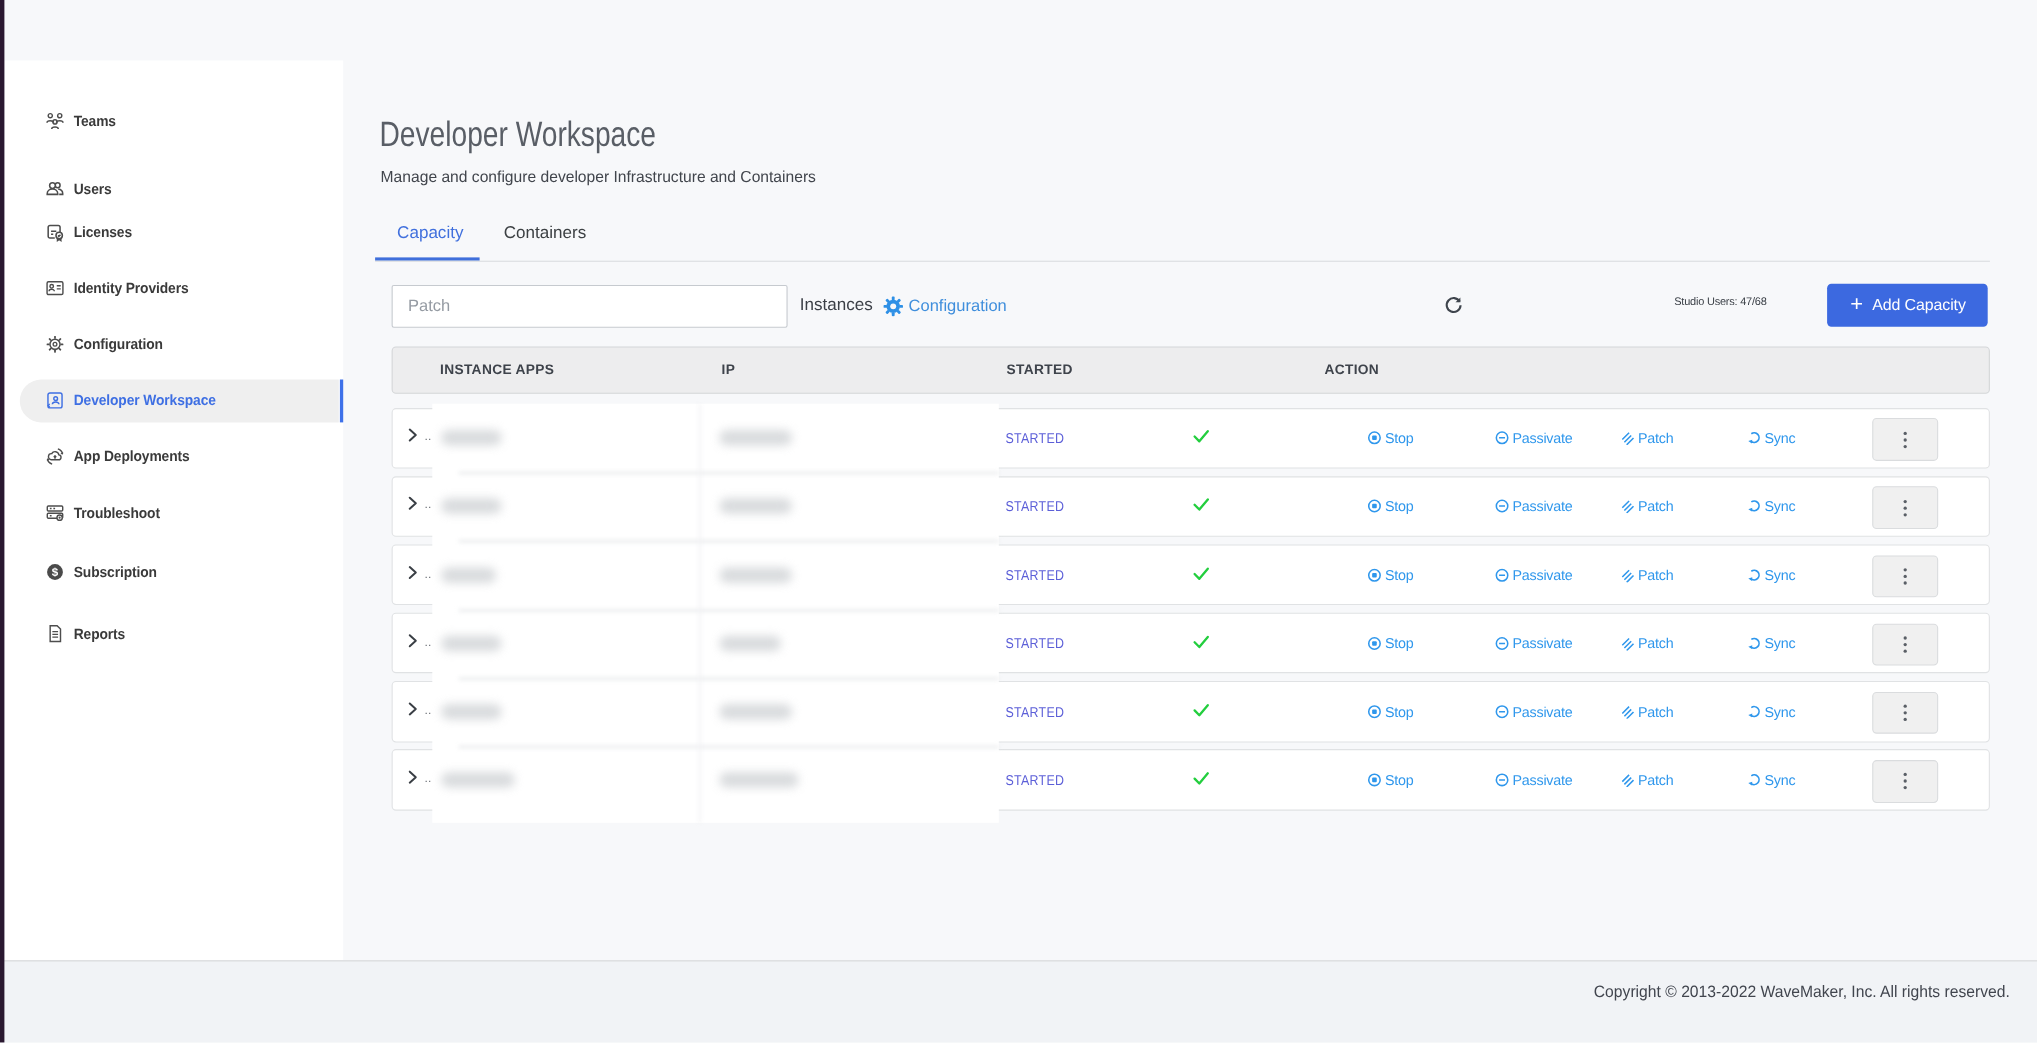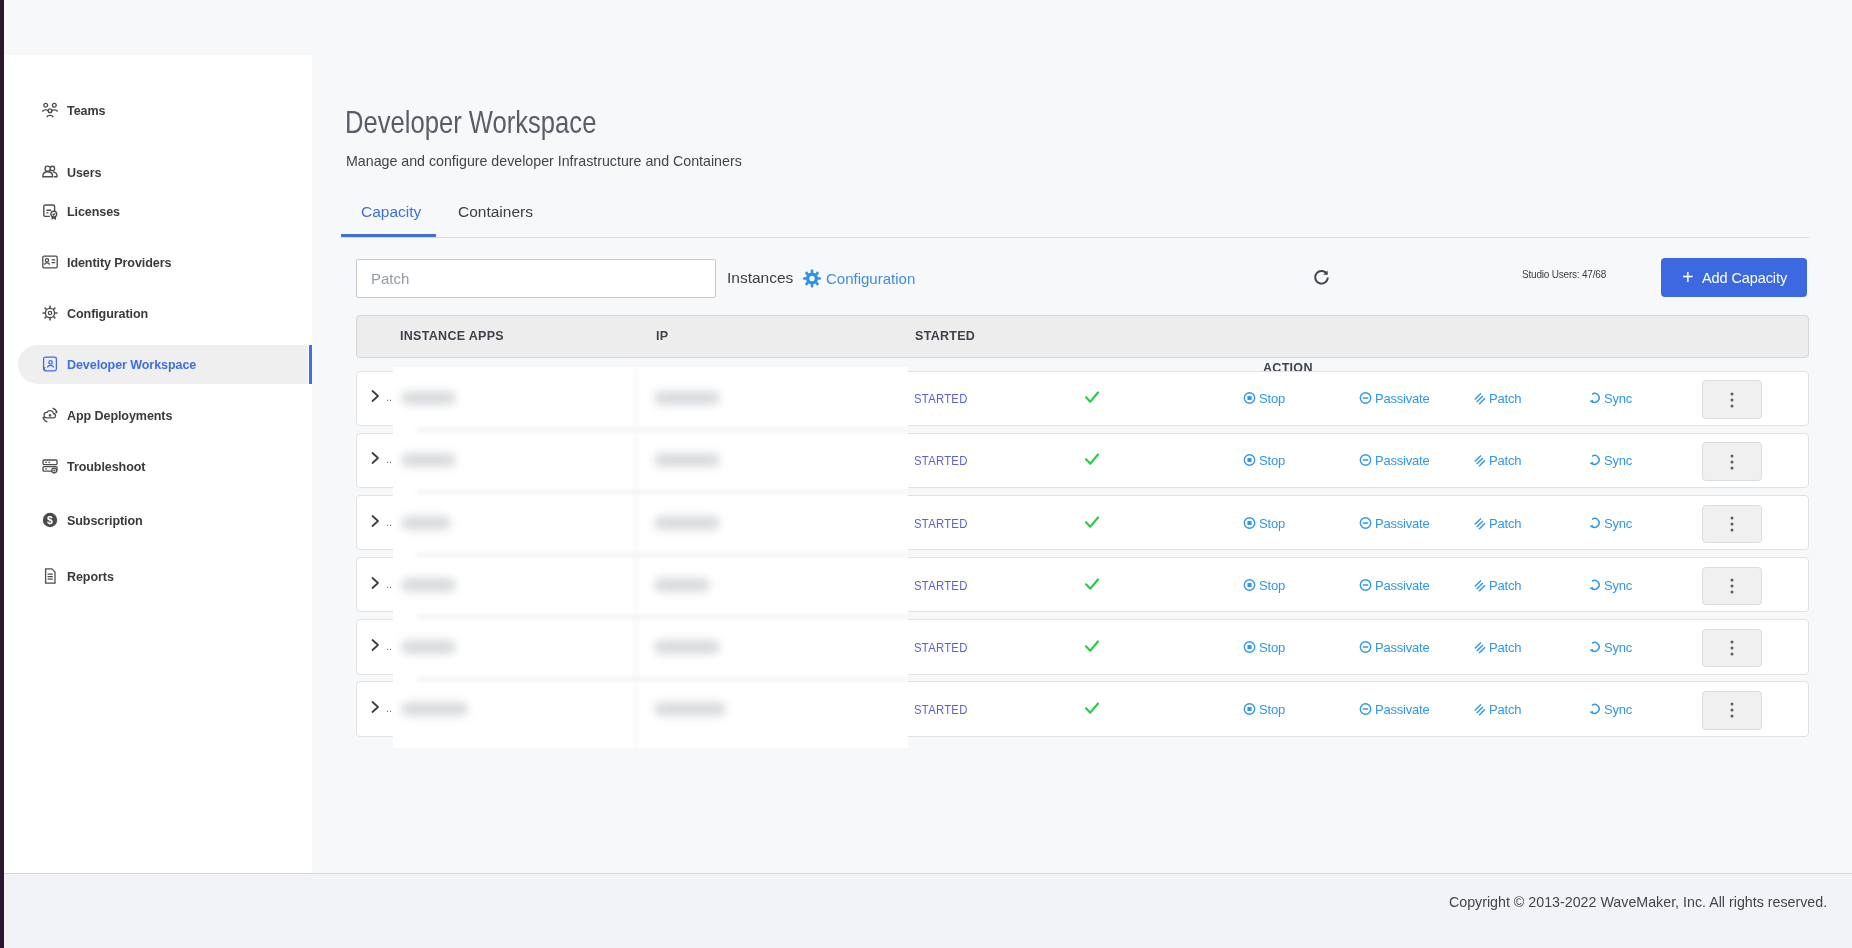--- a/index.html
+++ b/index.html
@@ -204,21 +204,21 @@
   </svg>
   <div id="studiousers">Studio Users: 47/68</div>
   <div id="addbtn">
       <span class="plus">+</span>
       <span class="txt">Add Capacity</span>
     </div>
   <div id="thead">
     <div class="th" style="left:43px;">INSTANCE APPS</div>
     <div class="th" style="left:299px;">IP</div>
     <div class="th" style="left:558px;">STARTED</div>
-    <div class="th" style="left:906px;margin-top:32px;">ACTION</div>
+    <div class="th" style="left:847px;">ACTION</div>
   </div>
   <div class="row" style="top:370.6px;">
     <span class="chev"><svg width="10" height="14" viewBox="0 0 10 14">
           <path d="M2.5 2 L8 7 L2.5 12" fill="none" stroke="#3a3f45" stroke-width="1.8" stroke-linecap="round" stroke-linejoin="round"></path>
         </svg></span>
       <span class="dots2">..</span>
     <span class="started">STARTED</span>
     <span class="check"><svg width="16" height="14" viewBox="0 0 16 14">
           <path d="M2 7.2 L6.3 11.6 L14 2.4" fill="none" stroke="#23ce3e" stroke-width="2.1" stroke-linecap="round" stroke-linejoin="round"></path>
         </svg></span>

